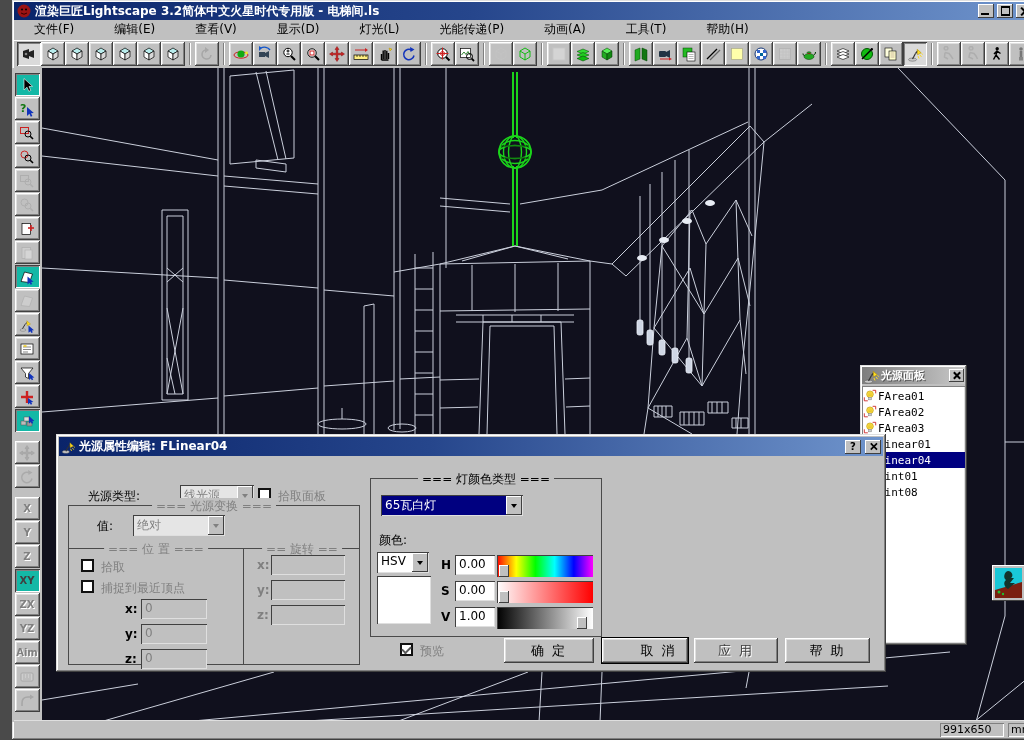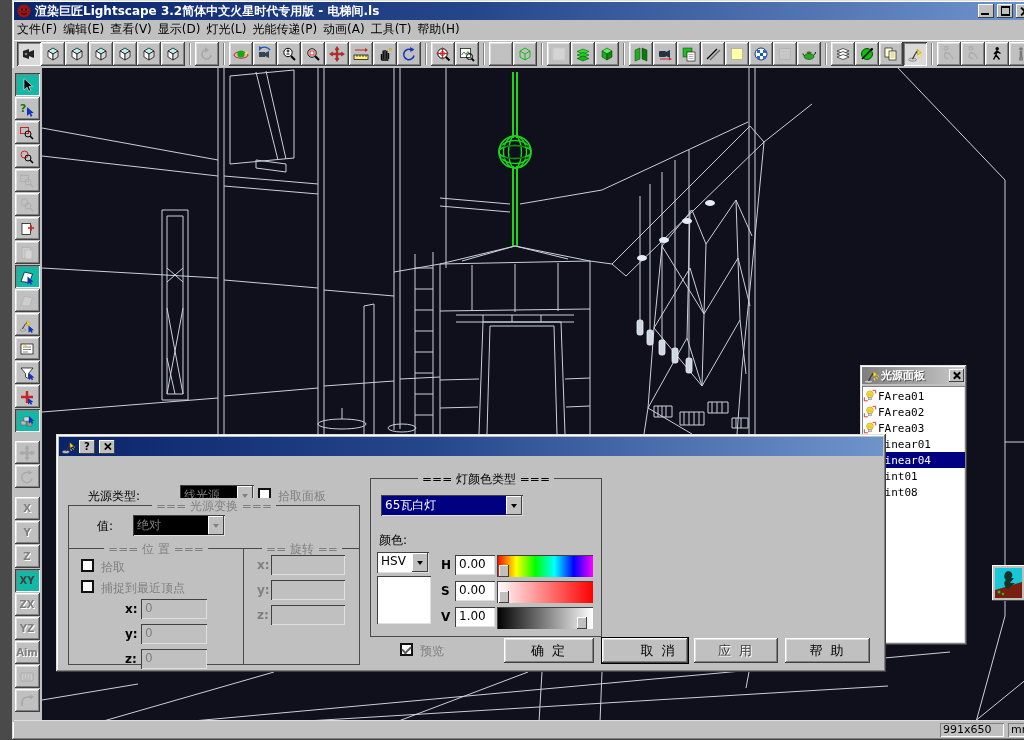--- a/index.html
+++ b/index.html
@@ -15,21 +15,21 @@
   .win-btn{width:16px;height:14px;display:flex;align-items:center;justify-content:center;position:relative;}
   .g-min{position:absolute;left:3px;bottom:3px;width:8px;height:2px;background:#000;}
   .g-res{position:relative;width:9px;height:8px;}
   .g-res:before{content:"";position:absolute;right:0;top:0;width:7px;height:6px;border:1px solid #000;border-top-width:2px;}
   .g-res:after{content:"";position:absolute;left:0;bottom:0;width:7px;height:6px;border:1px solid #000;border-top-width:2px;background:#c0c0c0;}
   .g-x{position:relative;width:9px;height:9px;}
   .g-x:before,.g-x:after{content:"";position:absolute;left:4px;top:-1px;width:2px;height:11px;background:#000;}
   .g-x:before{transform:rotate(45deg);} .g-x:after{transform:rotate(-45deg);}
   
   .menubar{position:absolute;left:2px;top:20px;right:2px;height:19px;display:flex;align-items:center;font-size:12px;color:#000;}
-  .menu-item{padding:2px 3px;white-space:nowrap;}
+  .menu-item{padding:2px 20px;white-space:nowrap;}
   
   .toolbar{position:absolute;left:2px;top:40px;right:2px;height:27px;display:flex;align-items:center;padding-left:3px;border-top:1px solid #fff;}
   .tb-group{display:flex;}
   .tb-sep{width:2px;height:22px;margin:0 4px;border-left:1px solid #808080;border-right:1px solid #fff;}
   .tb-btn{width:24px;height:24px;padding:0;border:none;display:flex;align-items:center;justify-content:center;background:#c0c0c0;
     box-shadow:inset -1px -1px 0 #404040,inset 1px 1px 0 #fff,inset -2px -2px 0 #808080,inset 2px 2px 0 #dfdfdf;}
   .tb-btn.pressed{background:#dadada;box-shadow:inset 1px 1px 0 #404040,inset -1px -1px 0 #fff,inset 2px 2px 0 #808080;}
   .tb-btn.disabled .ic{filter:grayscale(1) opacity(.45);}
   .ic{width:16px;height:16px;display:block;}
   .ic svg{width:100%;height:100%;display:block;}
@@ -82,21 +82,21 @@
   .grp{position:absolute;border:1px solid #4a4a4a;}
   .grp-title{position:absolute;top:-8px;left:50%;transform:translateX(-50%);background:#c0c0c0;padding:0 4px;white-space:nowrap;font-size:12px;}
   .sub-split{position:absolute;left:-1px;right:-1px;bottom:-1px;top:42px;border:1px solid #4a4a4a;border-bottom:none;}
   .vline{position:absolute;left:174px;top:0;bottom:0;width:0;border-left:1px solid #4a4a4a;}
   .sub-title{position:absolute;top:-8px;background:#c0c0c0;padding:0 4px;transform:translateX(-50%);white-space:nowrap;}
   .combo{position:absolute;height:21px;background:#ffffff;display:flex;box-shadow:inset 1px 1px 0 #404040,inset -1px -1px 0 #dfdfdf;padding:1px;}
   .combo .ct{flex:1;padding:1px 3px;overflow:hidden;white-space:nowrap;font-size:12px;}
   .combo .ca{width:16px;background:#c0c0c0;display:flex;align-items:center;justify-content:center;flex:none;
     box-shadow:inset -1px -1px 0 #404040,inset 1px 1px 0 #fff;}
   .arrow-down{width:0;height:0;border-left:3.5px solid transparent;border-right:3.5px solid transparent;border-top:4px solid #000;}
-  .combo.disabled{background:#000000;} .combo.disabled .ct{color:#808080;} .combo.disabled .arrow-down{border-top-color:#808080;}
+  .combo.disabled{background:#e5e5e5;} .combo.disabled .ct{color:#808080;} .combo.disabled .arrow-down{border-top-color:#808080;}
   .combo.selhl .ct{background:#000080;color:#fff;}
   .field{position:absolute;background:#fff;box-shadow:inset 1px 1px 0 #404040,inset -1px -1px 0 #dfdfdf;padding:2px 4px;font-size:12px;height:20px;}
   .field.fdis{background:#c0c0c0;color:#808080;}
   .cbx{position:absolute;width:13px;height:13px;background:#fff;border:2px solid #111;}
   .cbx.checked:after{content:"";position:absolute;left:0px;top:1px;width:7px;height:4px;border-left:2px solid #5a5a5a;border-bottom:2px solid #5a5a5a;transform:rotate(-45deg);}
   .swatch{position:absolute;background:#fff;box-shadow:inset 1px 1px 0 #404040,inset -1px -1px 0 #dfdfdf;}
   .bar{position:absolute;width:96px;height:22px;box-shadow:inset 1px 1px 0 #404040;}
   .bar-hue{background:linear-gradient(90deg,#f00,#ff0,#0f0,#0ff,#00f,#f0f);}
   .bar-sat{background:linear-gradient(90deg,#fff,#f00);}
   .bar-val{background:linear-gradient(90deg,#000,#fff);}
@@ -885,20 +885,21 @@
             <line x1="5.5" y1="13" x2="8.5" y2="7.5" stroke="#333" stroke-width="1.2"></line>
             <line x1="8.5" y1="7.5" x2="11" y2="4.5" stroke="#333" stroke-width="1.2"></line>
             <polygon points="10.2,3.2 14.2,6.8 10.5,8.8" fill="#fd2" stroke="#a80" stroke-width=".5"></polygon>
             <g stroke="#fd2">
               <line x1="13" y1="9" x2="14.5" y2="11"></line>
               <line x1="11" y1="10" x2="12" y2="12.5"></line>
               <line x1="14.5" y1="7.5" x2="15.8" y2="8.5"></line>
             </g>
           </svg>
         </span>
+      <span class="dlg-tb-title">光源属性编辑: FLinear04</span>
       <button class="dlg-tb-btn">?</button>
       <button class="dlg-tb-btn">
           <span class="g-x" style="transform:scale(.8)"></span>
         </button>
     </div>
 
     <span class="lbl" style="left:32px;top:54px;">光源类型:</span>
     <div class="combo disabled" style="left:124px;top:51px;width:74px;">
       <span class="ct">线光源</span>
       <span class="ca">

